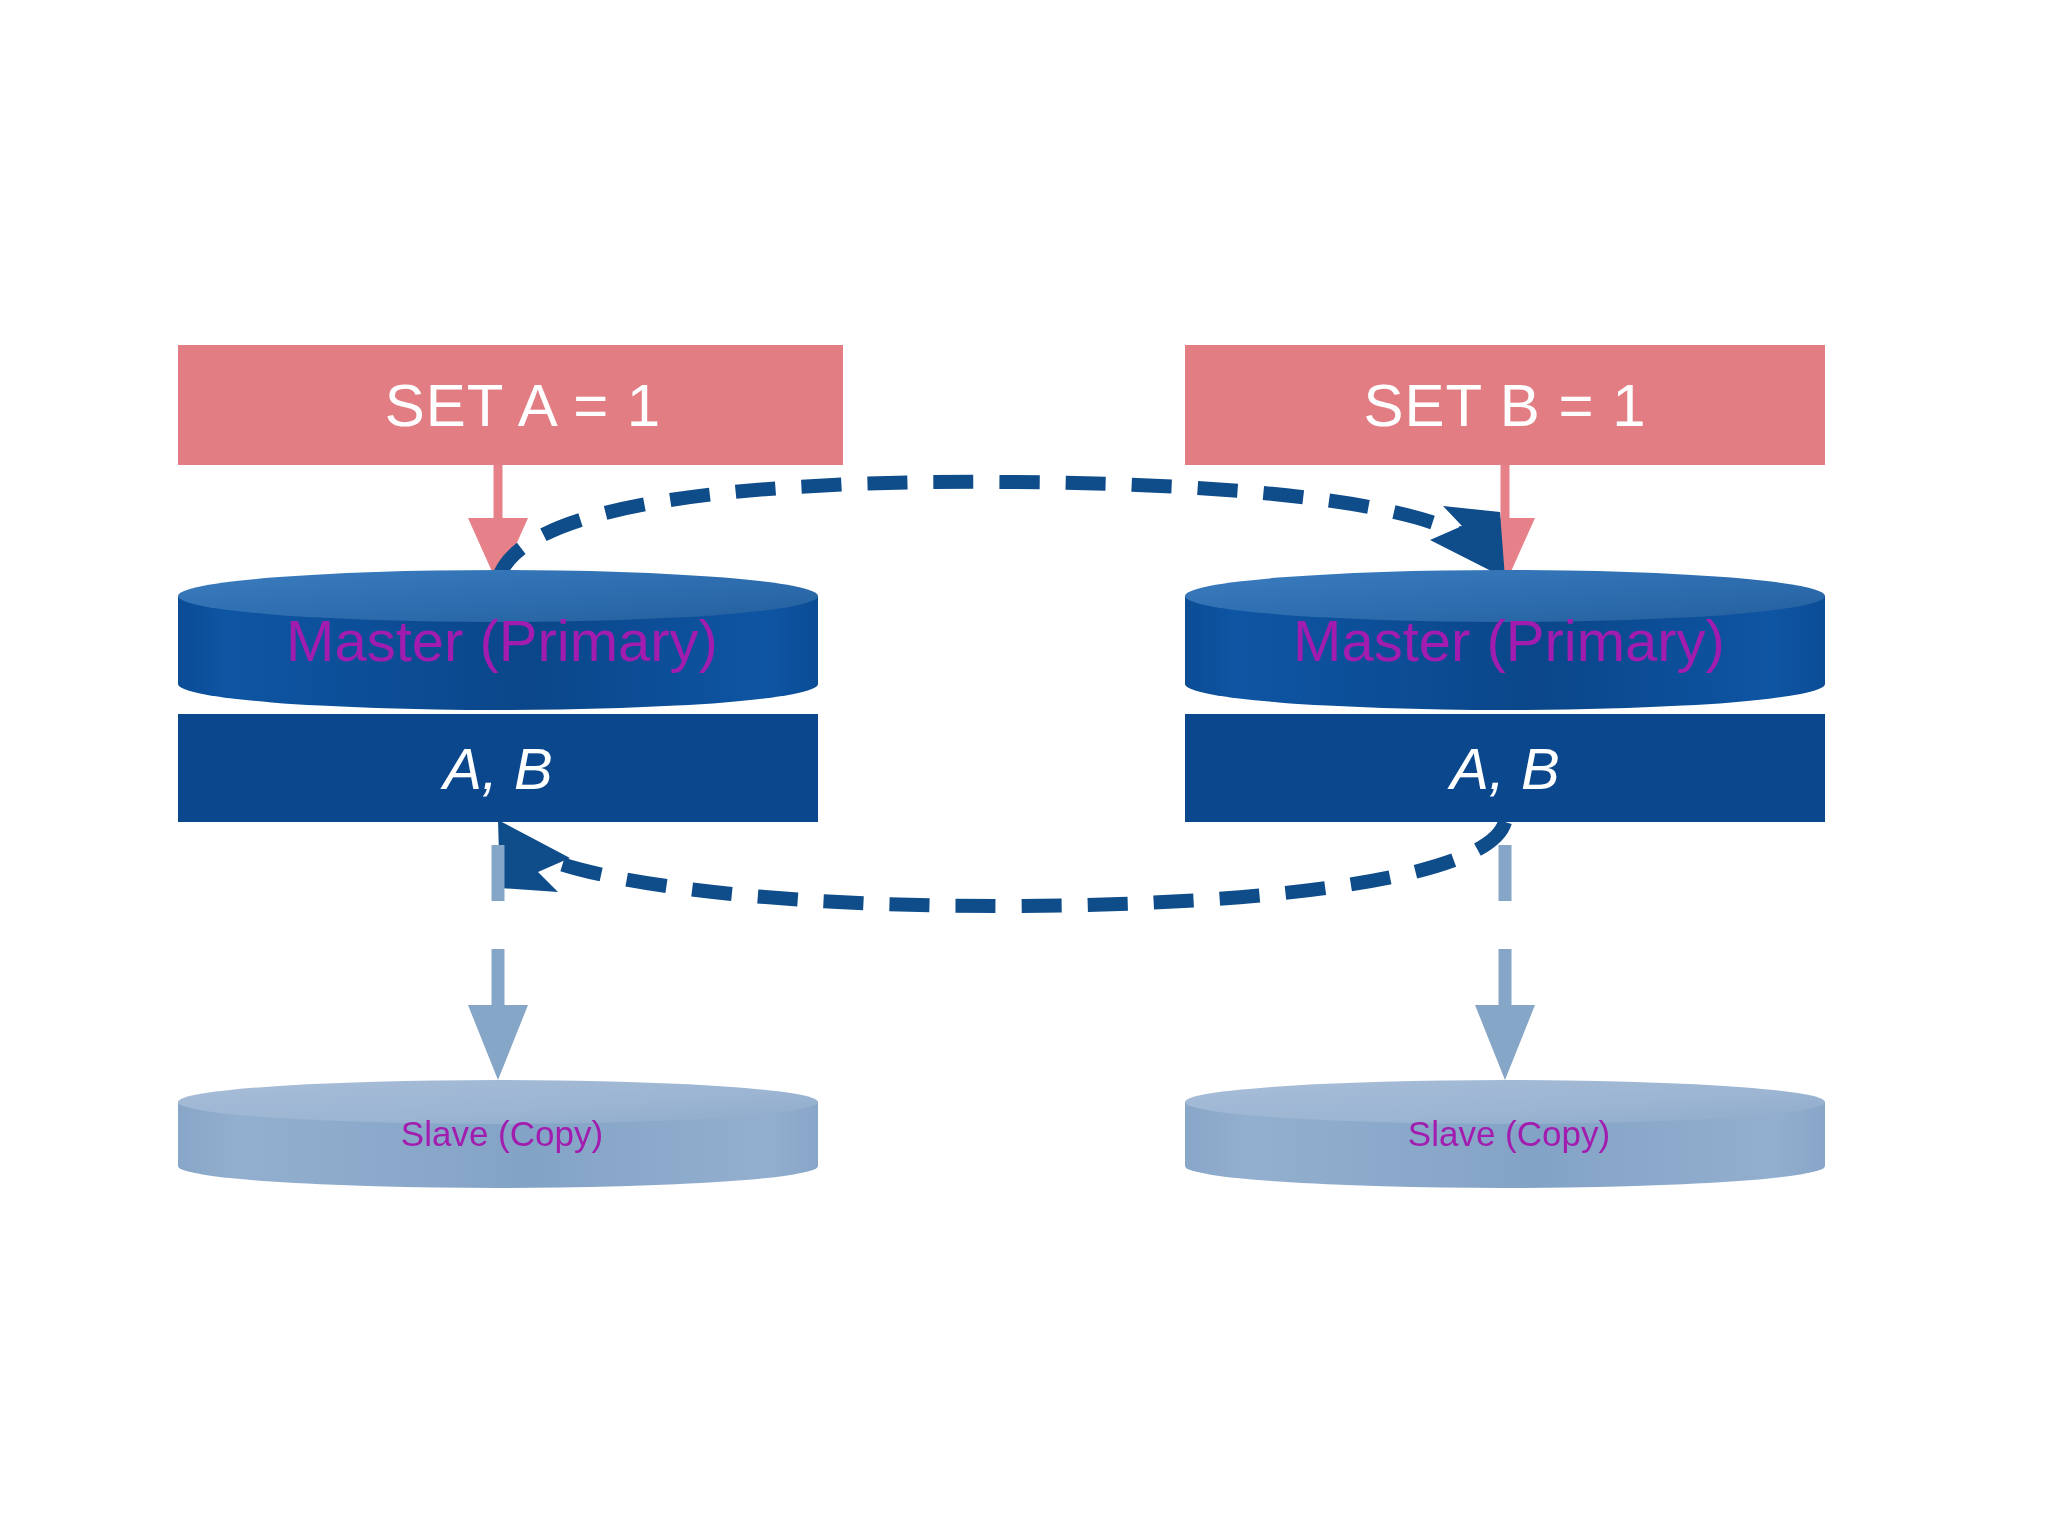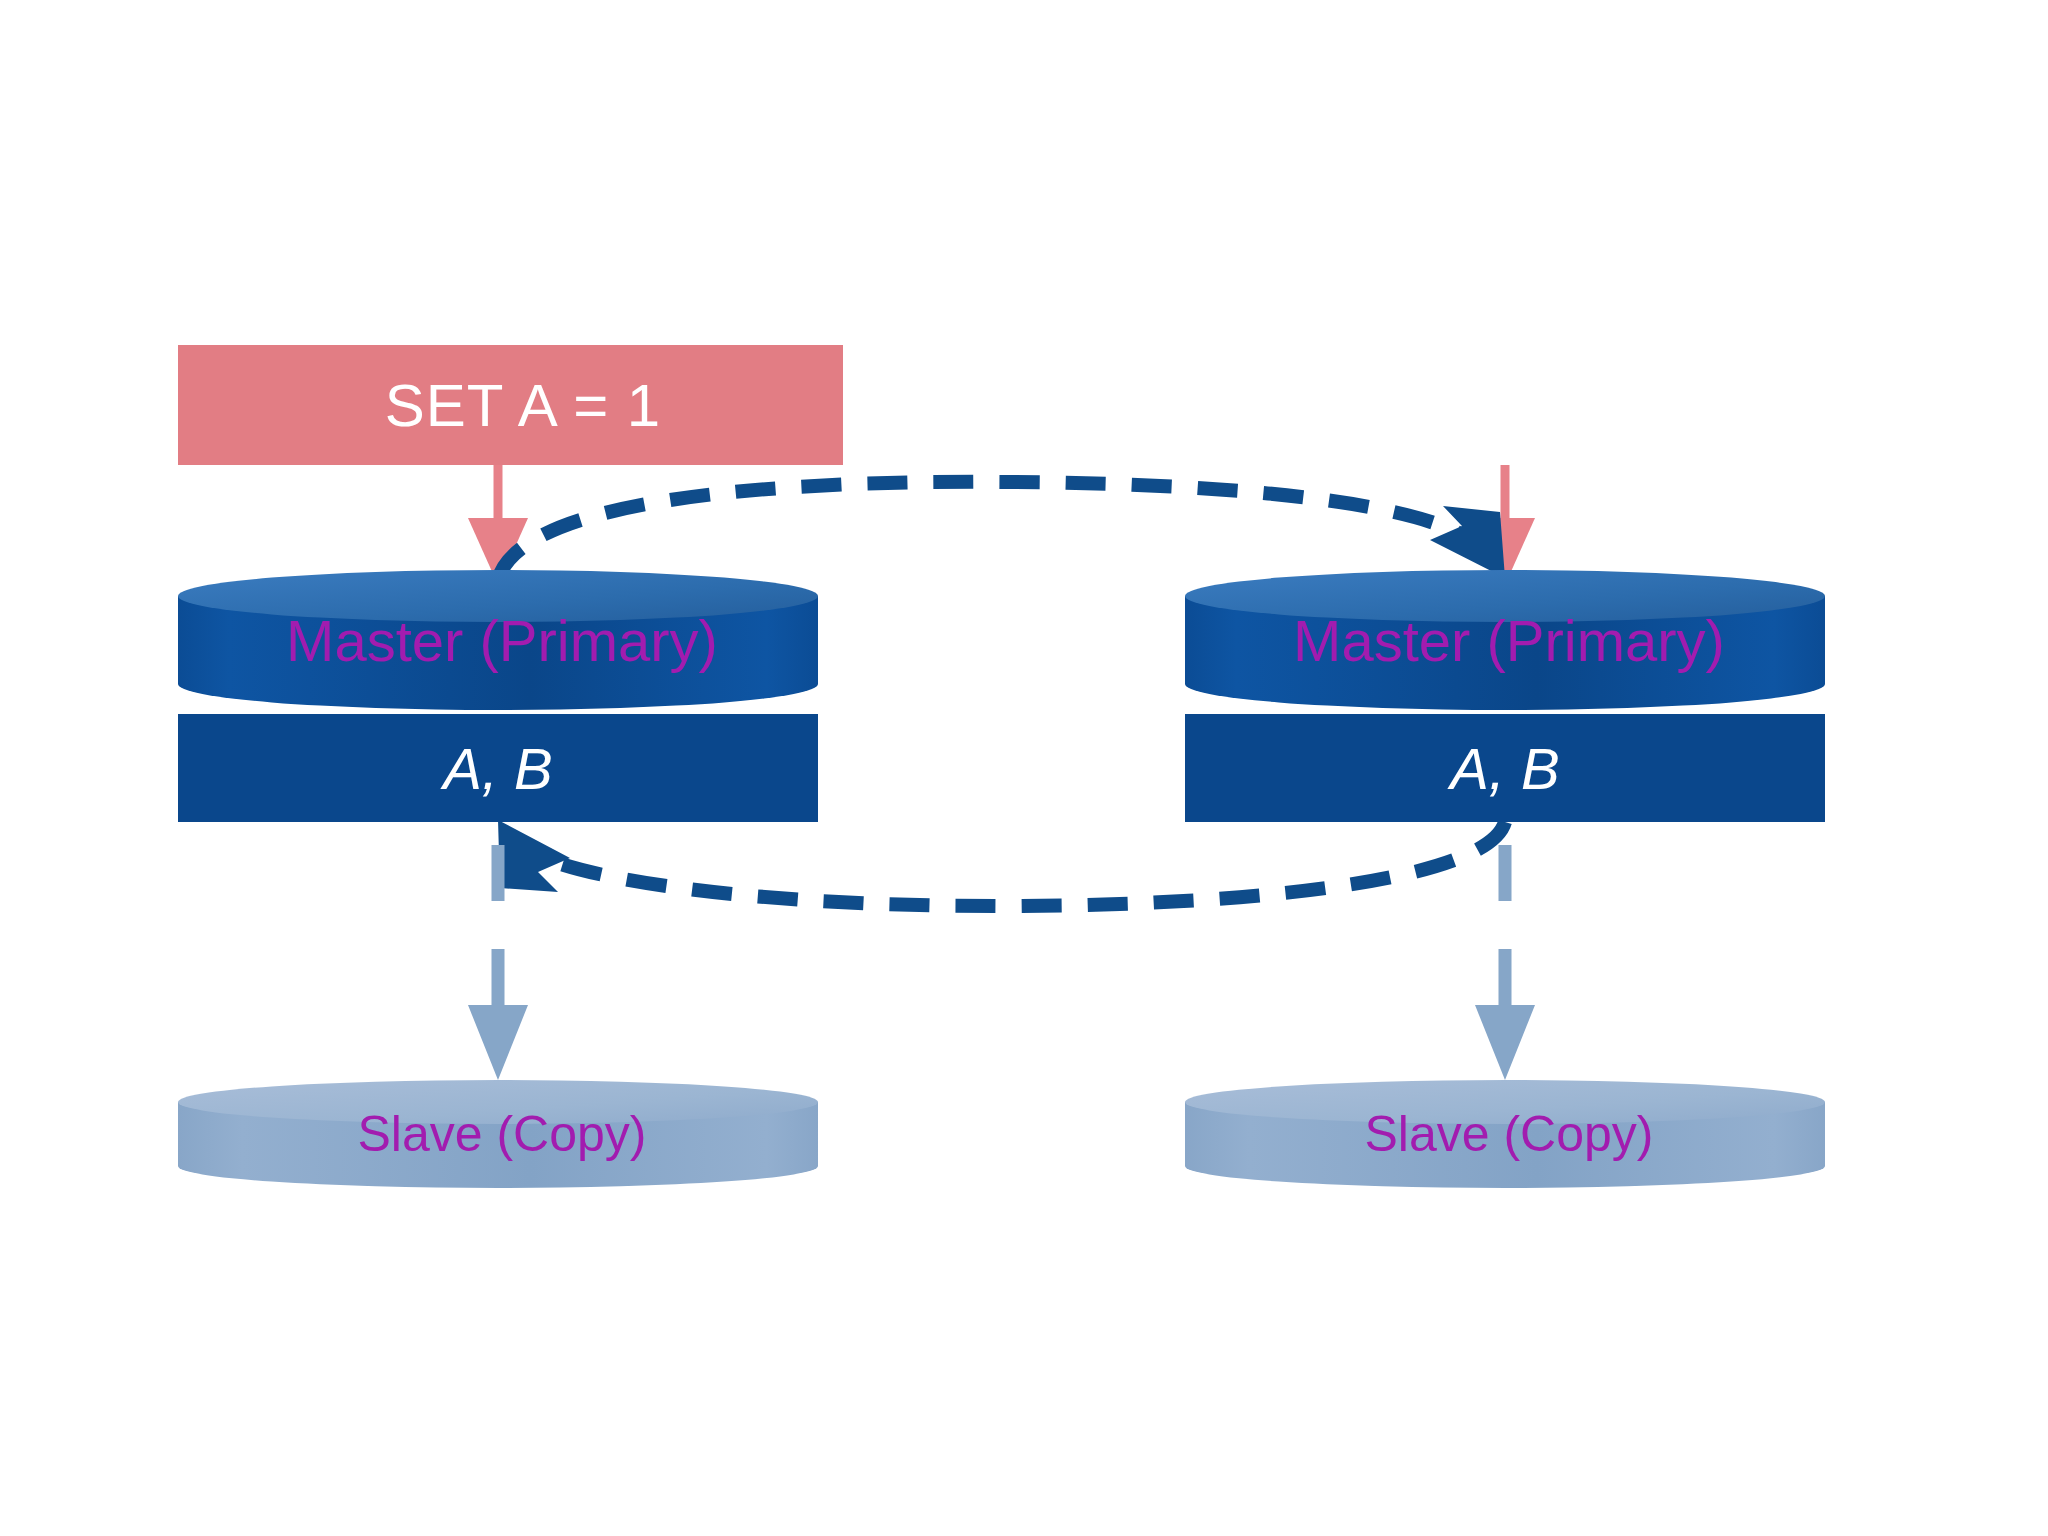--- a/index.html
+++ b/index.html
@@ -108,21 +108,21 @@
     font-weight: 400;
     white-space: nowrap;
   }
   #data-rect-left  { left: 178px;  top: 714px; }
   #data-rect-right { left: 1185px; top: 714px; }
 
   
   .cyl-slave { width: 640px; height: 108px; }
   #slave-cyl-left  { left: 178px;  top: 1080px; }
   #slave-cyl-right { left: 1185px; top: 1080px; }
-  .cyl-slave .cyl-label { font-size: 50px; }
+  .cyl-slave .cyl-label { font-size: 35px; }
 </style>
 </head>
 <body>
 
 <div id="slide">
 
 
   <svg id="connectors" viewBox="0 0 2048 1536">
 
     <g>
@@ -201,20 +201,23 @@
           <stop offset="60%" stop-color="#9BB5D2"></stop>
           <stop offset="100%" stop-color="#8FABCC"></stop>
         </linearGradient>
       </defs>
       <path d="M0,22 L0,86 A320,22 0 0 0 640,86 L640,22 Z" fill="url(#sbodyL)"></path>
       <ellipse cx="320" cy="22" rx="320" ry="22" fill="url(#stopL)"></ellipse>
     </svg>
     <div class="cyl-label">Slave (Copy)</div>
   </div>
 
+  <div class="cmd-box" id="cmd-box-right">
+    <span class="cmd-label">SET B = 1</span>
+  </div>
 
   <div class="cylinder cyl-master" id="master-cyl-right">
     <svg class="cyl-body" viewBox="0 0 640 140" preserveAspectRatio="none">
       <defs>
         <linearGradient id="mbodyR" x1="0" y1="0" x2="1" y2="0">
           <stop offset="0%" stop-color="#0B4C95"></stop>
           <stop offset="8%" stop-color="#0E55A3"></stop>
           <stop offset="55%" stop-color="#0A4689"></stop>
           <stop offset="92%" stop-color="#0E55A3"></stop>
           <stop offset="100%" stop-color="#0B4C95"></stop>

